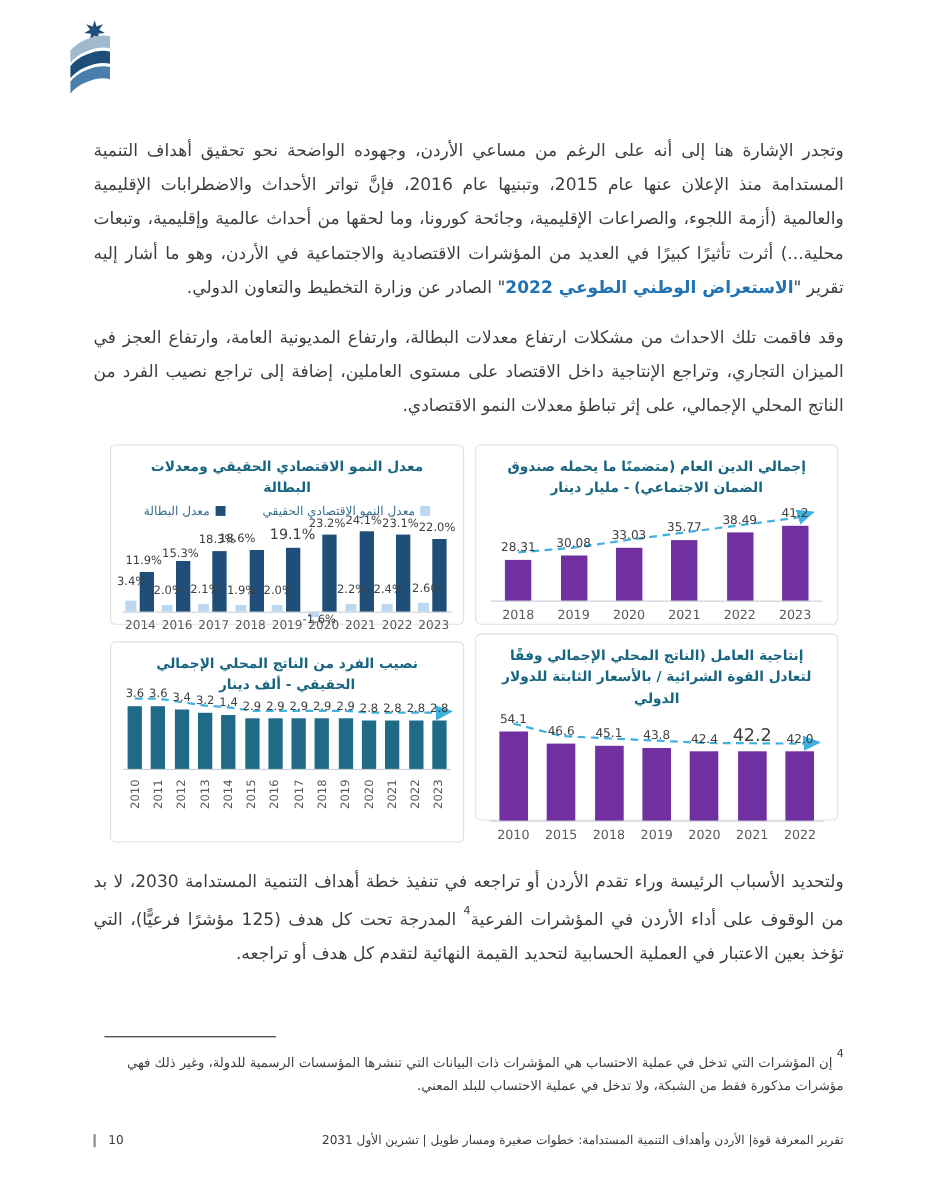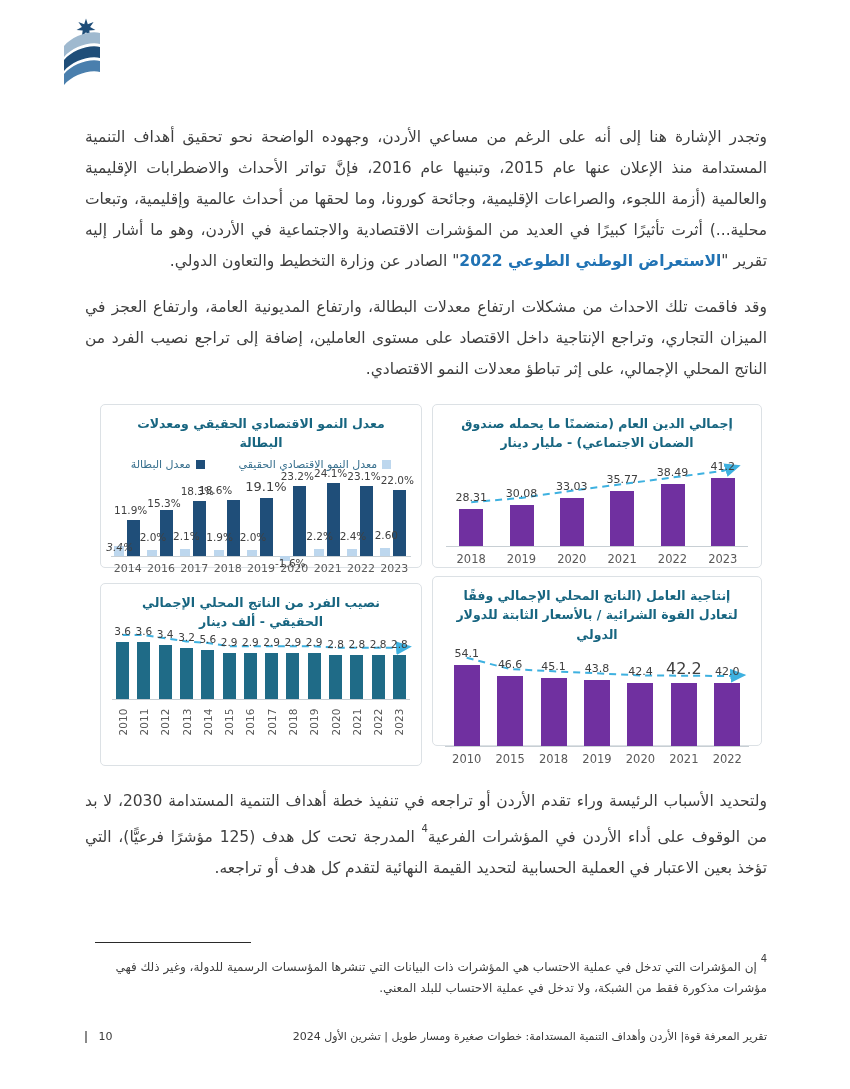--- a/index.html
+++ b/index.html
@@ -83,21 +83,21 @@
         <span class="lg-item">
           <span class="lg-label">معدل النمو الاقتصادي الحقيقي</span>
           <span class="lg-swatch" style="background: rgb(189, 215, 238);"></span>
         </span>
       </div>
       <div class="plot" style="width: 300px;">
           <div class="bars" style="height: 80px;">
             <div class="bar" style="left: 2.66667px; width: 10px; height: 10.2px; background: rgb(189, 215, 238); bottom: 0px;"></div>
             <div class="bar" style="left: 15.6667px; width: 13px; height: 35.7px; background: rgb(31, 78, 121); bottom: 0px;"></div>
             <div class="vlabel" style="left: 1px; width: 37.3333px; bottom: 39.7px; font-size: 10.5px;">11.9%</div>
-            <div class="vlabel" style="left: -8px; width: 33.3333px; bottom: 3px; font-size: 10.5px; font-style: italic;">3.4%</div>
+            <div class="vlabel" style="left: -8px; width: 33.3333px; bottom: 21px; font-size: 10.5px;">3.4%</div>
             <div class="bar" style="left: 36px; width: 10px; height: 6px; background: rgb(189, 215, 238); bottom: 0px;"></div>
             <div class="bar" style="left: 49px; width: 13px; height: 45.9px; background: rgb(31, 78, 121); bottom: 0px;"></div>
             <div class="vlabel" style="left: 34.3333px; width: 37.3333px; bottom: 47px; font-size: 10.5px;">15.3%</div>
             <div class="vlabel" style="left: 25.3333px; width: 33.3333px; bottom: 13px; font-size: 10.5px;">2.0%</div>
             <div class="bar" style="left: 69.3333px; width: 10px; height: 6.3px; background: rgb(189, 215, 238); bottom: 0px;"></div>
             <div class="bar" style="left: 82.3333px; width: 13px; height: 54.9px; background: rgb(31, 78, 121); bottom: 0px;"></div>
             <div class="vlabel" style="left: 67.6667px; width: 37.3333px; bottom: 58.9px; font-size: 10.5px;">18.3%</div>
             <div class="vlabel" style="left: 58.6667px; width: 33.3333px; bottom: 13.3px; font-size: 10.5px;">2.1%</div>
             <div class="bar" style="left: 102.667px; width: 10px; height: 5.7px; background: rgb(189, 215, 238); bottom: 0px;"></div>
             <div class="bar" style="left: 115.667px; width: 13px; height: 55.8px; background: rgb(31, 78, 121); bottom: 0px;"></div>
@@ -180,21 +180,21 @@
           <div class="bars" style="height: 60px;">
             <div class="bar" style="left: 4.14286px; width: 13px; height: 56.88px; background: rgb(31, 107, 135); bottom: 0px;"></div>
             <div class="vlabel" style="left: 0px; width: 21.2857px; bottom: 61.88px; font-size: 10.5px;">3.6</div>
             <div class="bar" style="left: 25.4286px; width: 13px; height: 56.88px; background: rgb(31, 107, 135); bottom: 0px;"></div>
             <div class="vlabel" style="left: 21.2857px; width: 21.2857px; bottom: 61.88px; font-size: 10.5px;">3.6</div>
             <div class="bar" style="left: 46.7143px; width: 13px; height: 53.72px; background: rgb(31, 107, 135); bottom: 0px;"></div>
             <div class="vlabel" style="left: 42.5714px; width: 21.2857px; bottom: 58.72px; font-size: 10.5px;">3.4</div>
             <div class="bar" style="left: 68px; width: 13px; height: 50.56px; background: rgb(31, 107, 135); bottom: 0px;"></div>
             <div class="vlabel" style="left: 63.8571px; width: 21.2857px; bottom: 55.56px; font-size: 10.5px;">3.2</div>
             <div class="bar" style="left: 89.2857px; width: 13px; height: 48.98px; background: rgb(31, 107, 135); bottom: 0px;"></div>
-            <div class="vlabel" style="left: 85.1429px; width: 21.2857px; bottom: 53.98px; font-size: 10.5px;">5.6</div>
+            <div class="vlabel" style="left: 85.1429px; width: 21.2857px; bottom: 53.98px; font-size: 10.5px;">1.4</div>
             <div class="bar" style="left: 110.571px; width: 13px; height: 45.82px; background: rgb(31, 107, 135); bottom: 0px;"></div>
             <div class="vlabel" style="left: 106.429px; width: 21.2857px; bottom: 50.82px; font-size: 10.5px;">2.9</div>
             <div class="bar" style="left: 131.857px; width: 13px; height: 45.82px; background: rgb(31, 107, 135); bottom: 0px;"></div>
             <div class="vlabel" style="left: 127.714px; width: 21.2857px; bottom: 50.82px; font-size: 10.5px;">2.9</div>
             <div class="bar" style="left: 153.143px; width: 13px; height: 45.82px; background: rgb(31, 107, 135); bottom: 0px;"></div>
             <div class="vlabel" style="left: 149px; width: 21.2857px; bottom: 50.82px; font-size: 10.5px;">2.9</div>
             <div class="bar" style="left: 174.429px; width: 13px; height: 45.82px; background: rgb(31, 107, 135); bottom: 0px;"></div>
             <div class="vlabel" style="left: 170.286px; width: 21.2857px; bottom: 50.82px; font-size: 10.5px;">2.9</div>
             <div class="bar" style="left: 195.714px; width: 13px; height: 45.82px; background: rgb(31, 107, 135); bottom: 0px;"></div>
             <div class="vlabel" style="left: 191.571px; width: 21.2857px; bottom: 50.82px; font-size: 10.5px;">2.9</div>
@@ -276,16 +276,16 @@
   </div>
 
   <p class="para" id="p3"><span>ولتحديد الأسباب الرئيسة وراء تقدم الأردن أو تراجعه في تنفيذ خطة أهداف التنمية المستدامة 2030، لا بد من الوقوف على أداء الأردن في المؤشرات الفرعية</span><sup>4</sup><span> المدرجة تحت كل هدف (125 مؤشرًا فرعيًّا)، التي تؤخذ بعين الاعتبار في العملية الحسابية لتحديد القيمة النهائية لتقدم كل هدف أو تراجعه.</span></p>
 
   <div class="fn-rule"></div>
   <p class="fn"><sup>4</sup> <span>إن المؤشرات التي تدخل في عملية الاحتساب هي المؤشرات ذات البيانات التي تنشرها المؤسسات الرسمية للدولة، وغير ذلك فهي مؤشرات مذكورة فقط من الشبكة، ولا تدخل في عملية الاحتساب للبلد المعني.</span></p>
 
   <div class="footer">
     <div class="pg-divider"></div>
     <span class="pgnum">10</span>
-    <span class="ftitle">تقرير المعرفة قوة| الأردن وأهداف التنمية المستدامة: خطوات صغيرة ومسار طويل | تشرين الأول 2024</span>
+    <span class="ftitle">تقرير المعرفة قوة| الأردن وأهداف التنمية المستدامة: خطوات صغيرة ومسار طويل | تشرين الأول 2031</span>
   </div>
 
 </div>
 
 </body></html>

